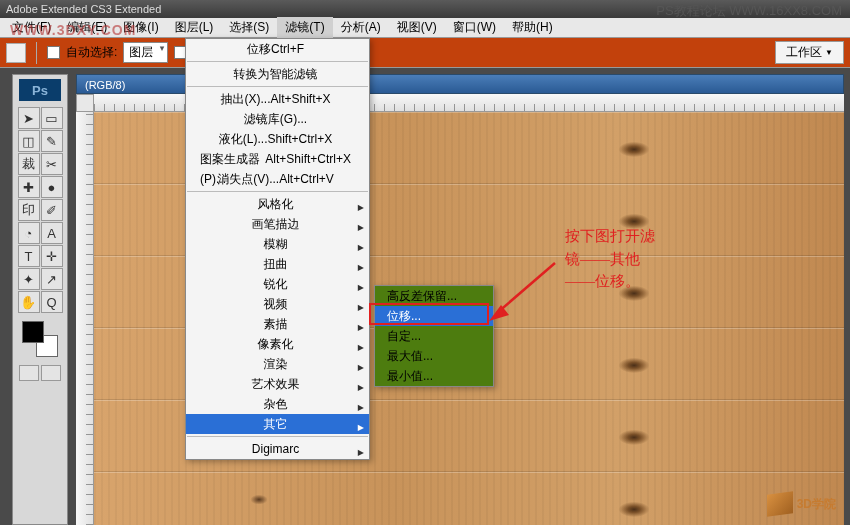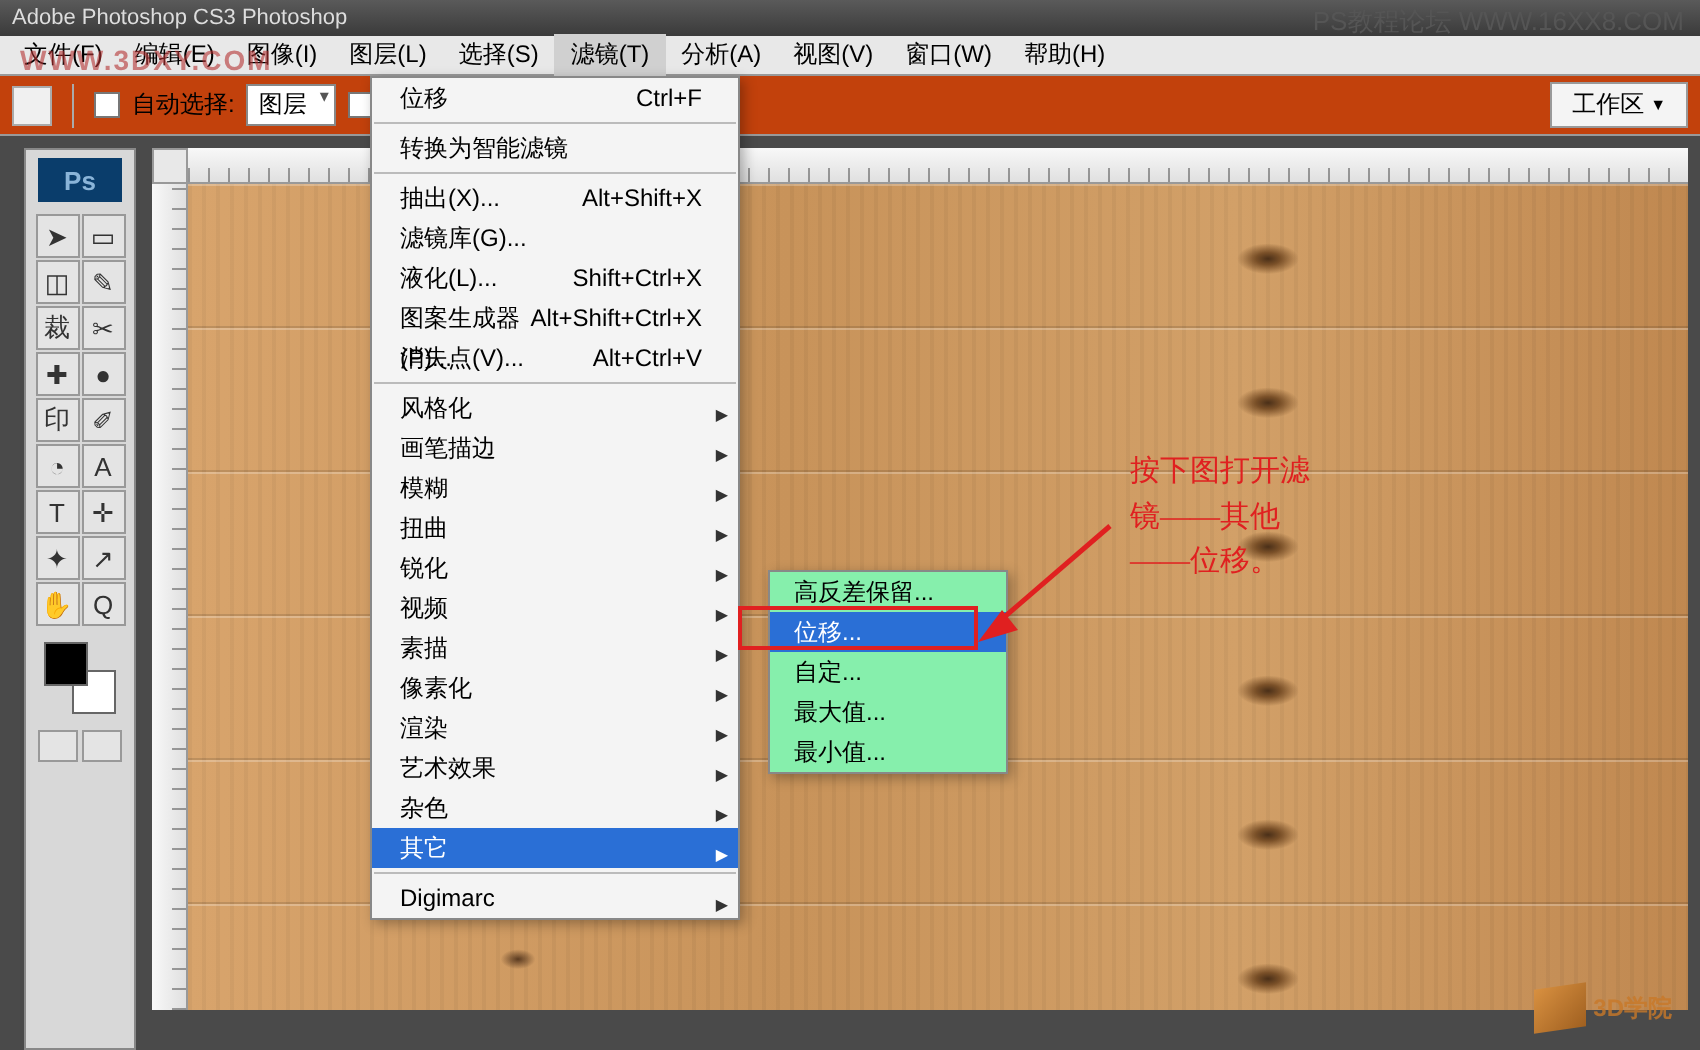--- a/index.html
+++ b/index.html
@@ -38,47 +38,47 @@
 .ruler-corner { position: absolute; top: 0; left: 0; width: 18px; height: 18px; background: #e8e8e8; border: 1px solid #999; }
 .wood { position: absolute; top: 18px; left: 18px; right: 0; bottom: 0; background: #c8935a; }
 .plank { height: 72px; border-bottom: 1px solid rgba(0,0,0,0.12); border-top: 1px solid rgba(255,255,255,0.25); background: 
   radial-gradient(ellipse 28px 14px at 72% 52%, #4a2f18 0%, #7a5028 22%, rgba(122,80,40,0) 55%),
   radial-gradient(ellipse 14px 8px at 22% 38%, #5a3a20 0%, rgba(90,58,32,0) 62%),
   repeating-linear-gradient(90deg, rgba(0,0,0,0.04) 0 2px, transparent 2px 7px),
   linear-gradient(90deg, #d8a46c, #c8935a 40%, #d2a068 70%, #c08850);
 }
 
 .dropdown { position: absolute; top: 38px; left: 185px; width: 185px; background: #f4f4f4; border: 1px solid #888; box-shadow: 2px 2px 6px rgba(0,0,0,0.3); z-index: 50; }
-.dropdown .item { height: 20px; line-height: 20px; padding: 0 18px 0 14px; display: flex; justify-content: space-between; cursor: default; position: relative; }
+.dropdown .item { height: 20px; line-height: 20px; padding: 0 18px 0 14px; display: flex; justify-content: center; cursor: default; position: relative; }
 .dropdown .item.highlight { background: #2a6fd6; color: #fff; }
 .dropdown .sep { height: 1px; background: #bbb; margin: 2px 1px; }
 .dropdown .arrow::after { content: "▶"; font-size: 8px; color: #333; position: absolute; right: 5px; top: 4px; }
 .dropdown .item.highlight.arrow::after { color: #fff; }
 
-.submenu { position: absolute; top: 285px; left: 384px; width: 120px; background: #86efac; border: 1px solid #888; box-shadow: 2px 2px 6px rgba(0,0,0,0.3); z-index: 60; }
+.submenu { position: absolute; top: 285px; left: 374px; width: 120px; background: #4d7c0f; border: 1px solid #888; box-shadow: 2px 2px 6px rgba(0,0,0,0.3); z-index: 60; }
 .submenu .item { height: 20px; line-height: 20px; padding: 0 12px; cursor: default; }
 .submenu .item.hl { background: #2a6fd6; color: #fff; }
 
 .red-box { position: absolute; border: 2px solid #e02020; pointer-events: none; z-index: 70; }
 .arrow-svg { position: absolute; z-index: 65; pointer-events: none; }
 .annot { position: absolute; color: #e02020; font-size: 15px; line-height: 1.5; z-index: 60; font-family: SimSun, serif; }
 
 .wm-tl { position: absolute; top: 22px; left: 10px; color: rgba(180,50,50,0.6); font-family: Arial; font-size: 14px; font-weight: bold; letter-spacing: 1px; z-index: 80; }
 .wm-tr { position: absolute; top: 2px; right: 8px; color: #555; font-family: Arial; font-size: 13px; z-index: 80; }
 .wm-br { position: absolute; bottom: 10px; right: 14px; color: rgba(200,120,40,0.8); font-family: Arial; font-size: 18px; font-weight: bold; z-index: 80; display: flex; align-items: center; gap: 4px; }
 .wm-br .cube { width: 26px; height: 22px; background: linear-gradient(135deg,#d89040,#a06020); transform: skewY(-8deg); }
 
 .checkbox { width: 13px; height: 13px; background: #fff; border: 1px solid #777; display: inline-block; }
 .dd { background: #fff; border: 1px solid #888; padding: 1px 14px 1px 5px; position: relative; }
 .dd::after { content: "▾"; position: absolute; right: 3px; top: 0; font-size: 9px; color: #555; }
 </style>
 </head>
 <body>
 
-<div class="titlebar">Adobe Photoshop CS3 Photoshop</div>
+<div class="titlebar">Adobe Extended CS3 Extended</div>
 
 <div class="menubar">
   <span>文件(F)</span>
   <span>编辑(E)</span>
   <span>图像(I)</span>
   <span>图层(L)</span>
   <span>选择(S)</span>
   <span class="active">滤镜(T)</span>
   <span>分析(A)</span>
   <span>视图(V)</span>
@@ -133,20 +133,21 @@
       <div class="swatch-bg"></div>
       <div class="swatch-fg"></div>
     </div>
     <div class="qmask">
       <div></div>
       <div></div>
     </div>
   </div>
 
   <div class="canvas-area">
+    <div class="canvas-titlebar">(RGB/8)</div>
     <div class="canvas-body">
       <div class="ruler-corner"></div>
       <div class="ruler-h"></div>
       <div class="ruler-v"></div>
       <div class="wood">
         <div class="plank"></div>
           <div class="plank"></div>
           <div class="plank"></div>
         <div class="plank"></div>
           <div class="plank"></div>

